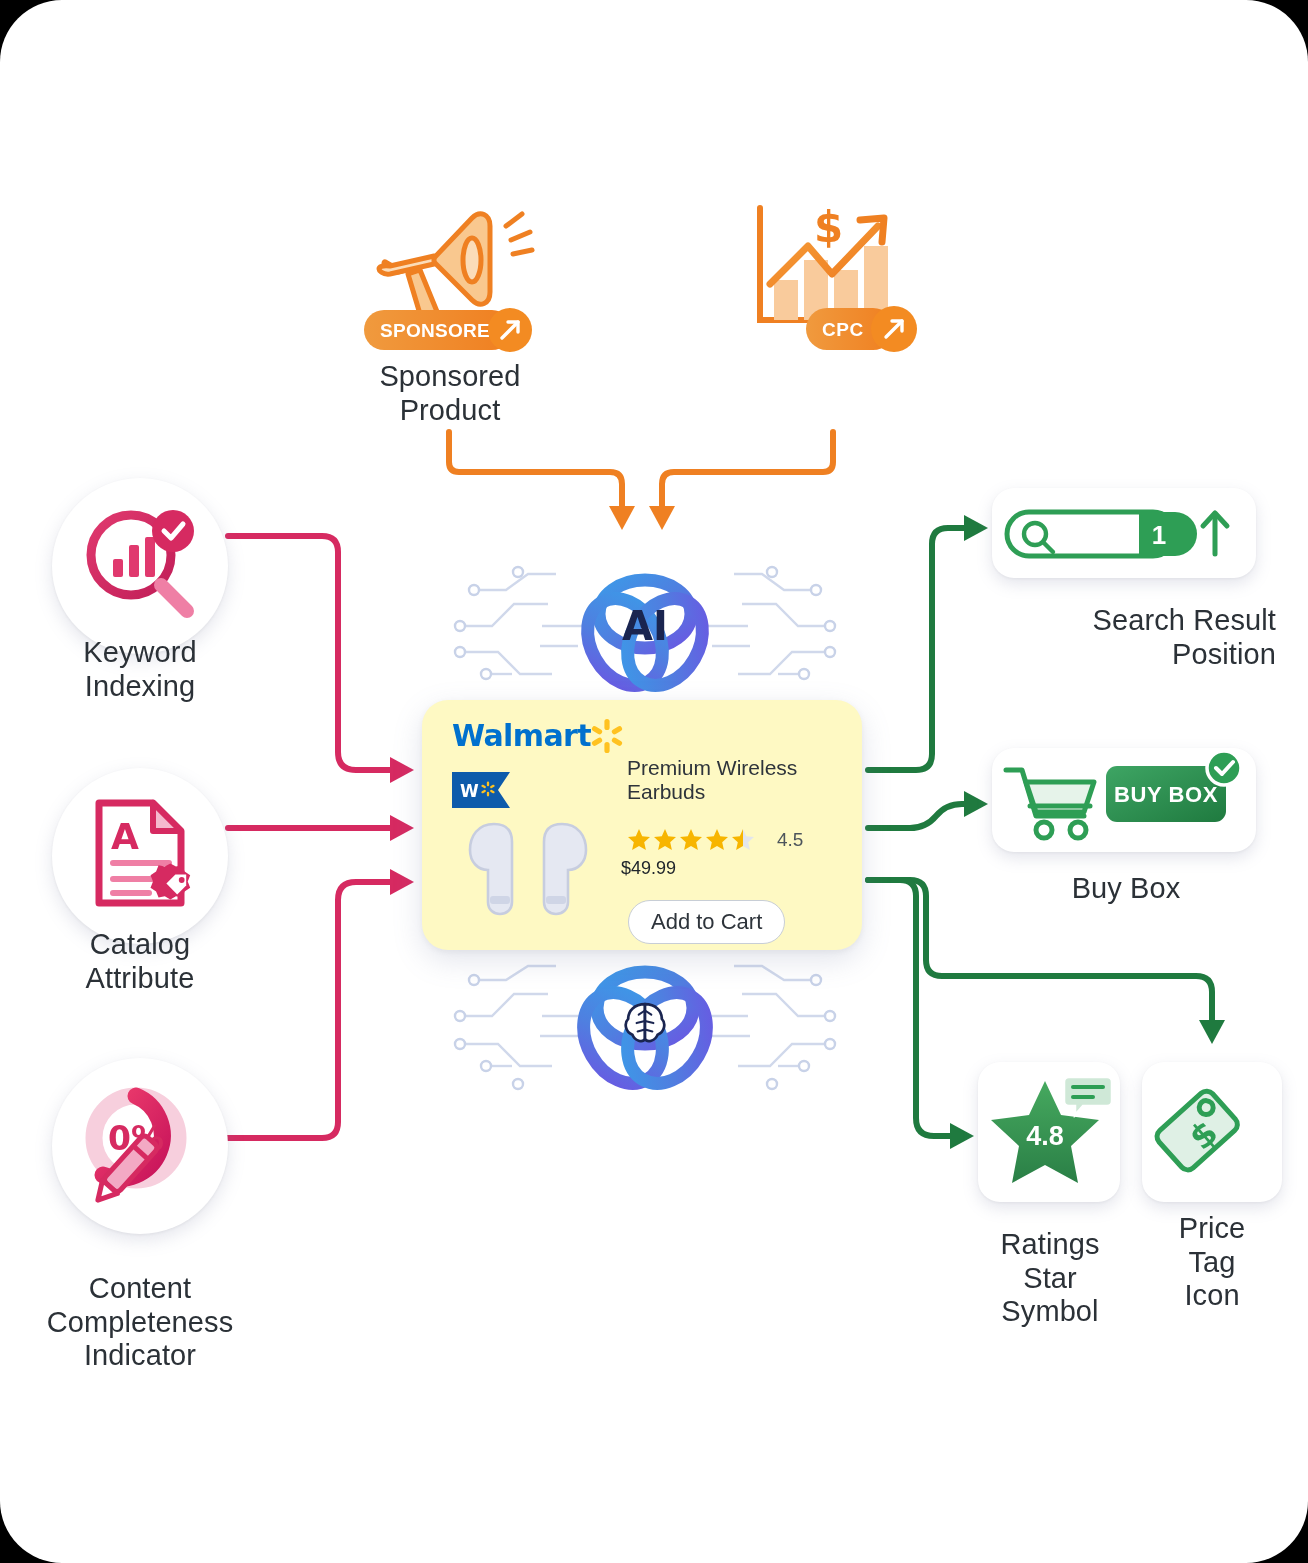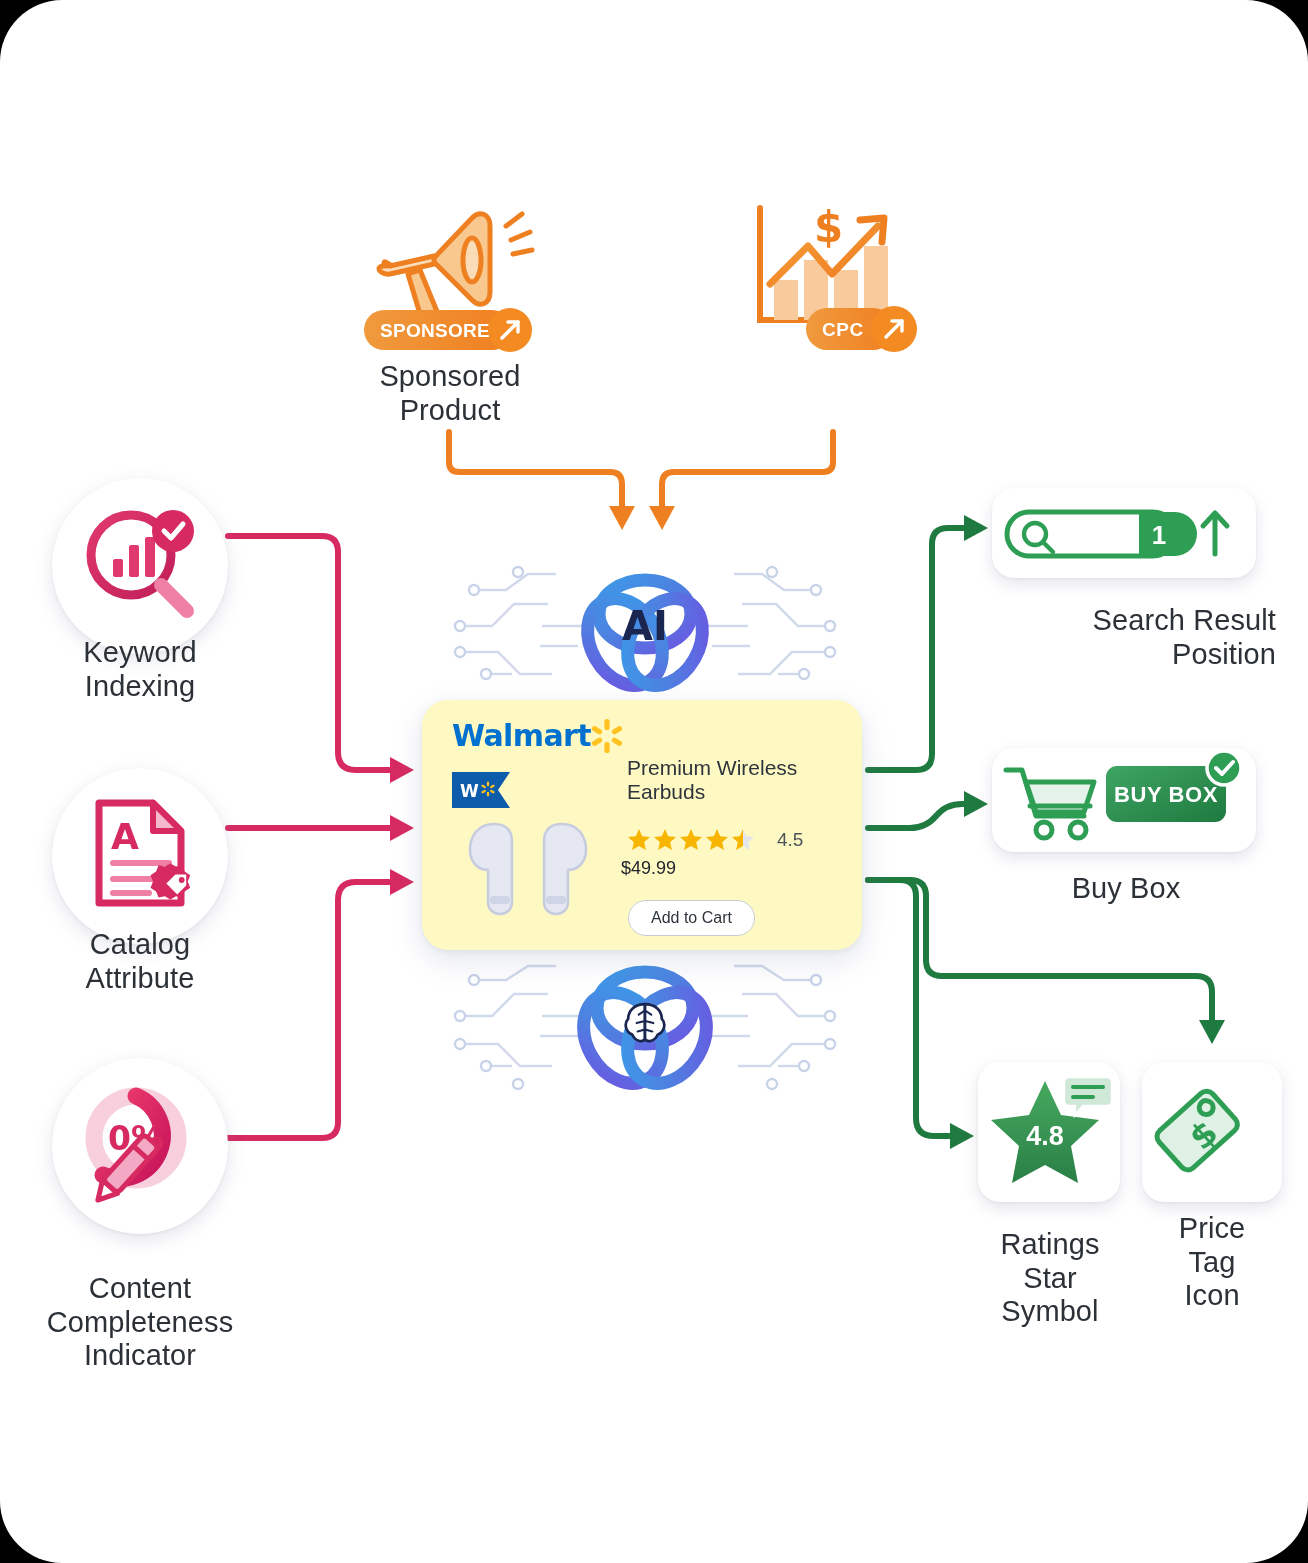--- a/index.html
+++ b/index.html
@@ -25,21 +25,21 @@
       box-shadow:0 10px 30px rgba(110,118,160,.20),0 2px 6px rgba(0,0,0,.05);}
   .wm-word{position:absolute;left:30px;top:18px;font-size:30px;font-weight:700;
       color:#0071ce;letter-spacing:-.6px;font-family:"DejaVu Sans",sans-serif;}
   .flagbadge{position:absolute;left:30px;top:72px;}
   .pname{position:absolute;left:205px;top:56px;width:225px;font-size:21px;
       line-height:1.16;color:#2e343b;font-weight:400;}
   .stars{position:absolute;left:205px;top:128px;display:flex;align-items:center;gap:5px;}
   .rtxt{font-size:19px;color:#4d555c;margin-left:5px;}
   .price{position:absolute;left:199px;top:158px;font-size:18px;font-weight:400;color:#20262c;}
   .atc{position:absolute;left:206px;top:200px;padding:8px 22px;border:1.6px solid #c8ced6;
-      border-radius:22px;background:#fff;font-size:16px;color:#2e343b;}
+      border-radius:22px;background:#fff;font-size:22px;color:#2e343b;}
   .earbuds{position:absolute;left:42px;top:118px;}
 </style>
 </head>
 <body>
 
 <div id="canvas">
 
   <svg class="abs" style="left:0;top:0;width:0;height:0" aria-hidden="true">
     <defs>
       <linearGradient id="gOr" x1="0" y1="0" x2="1" y2="1">

